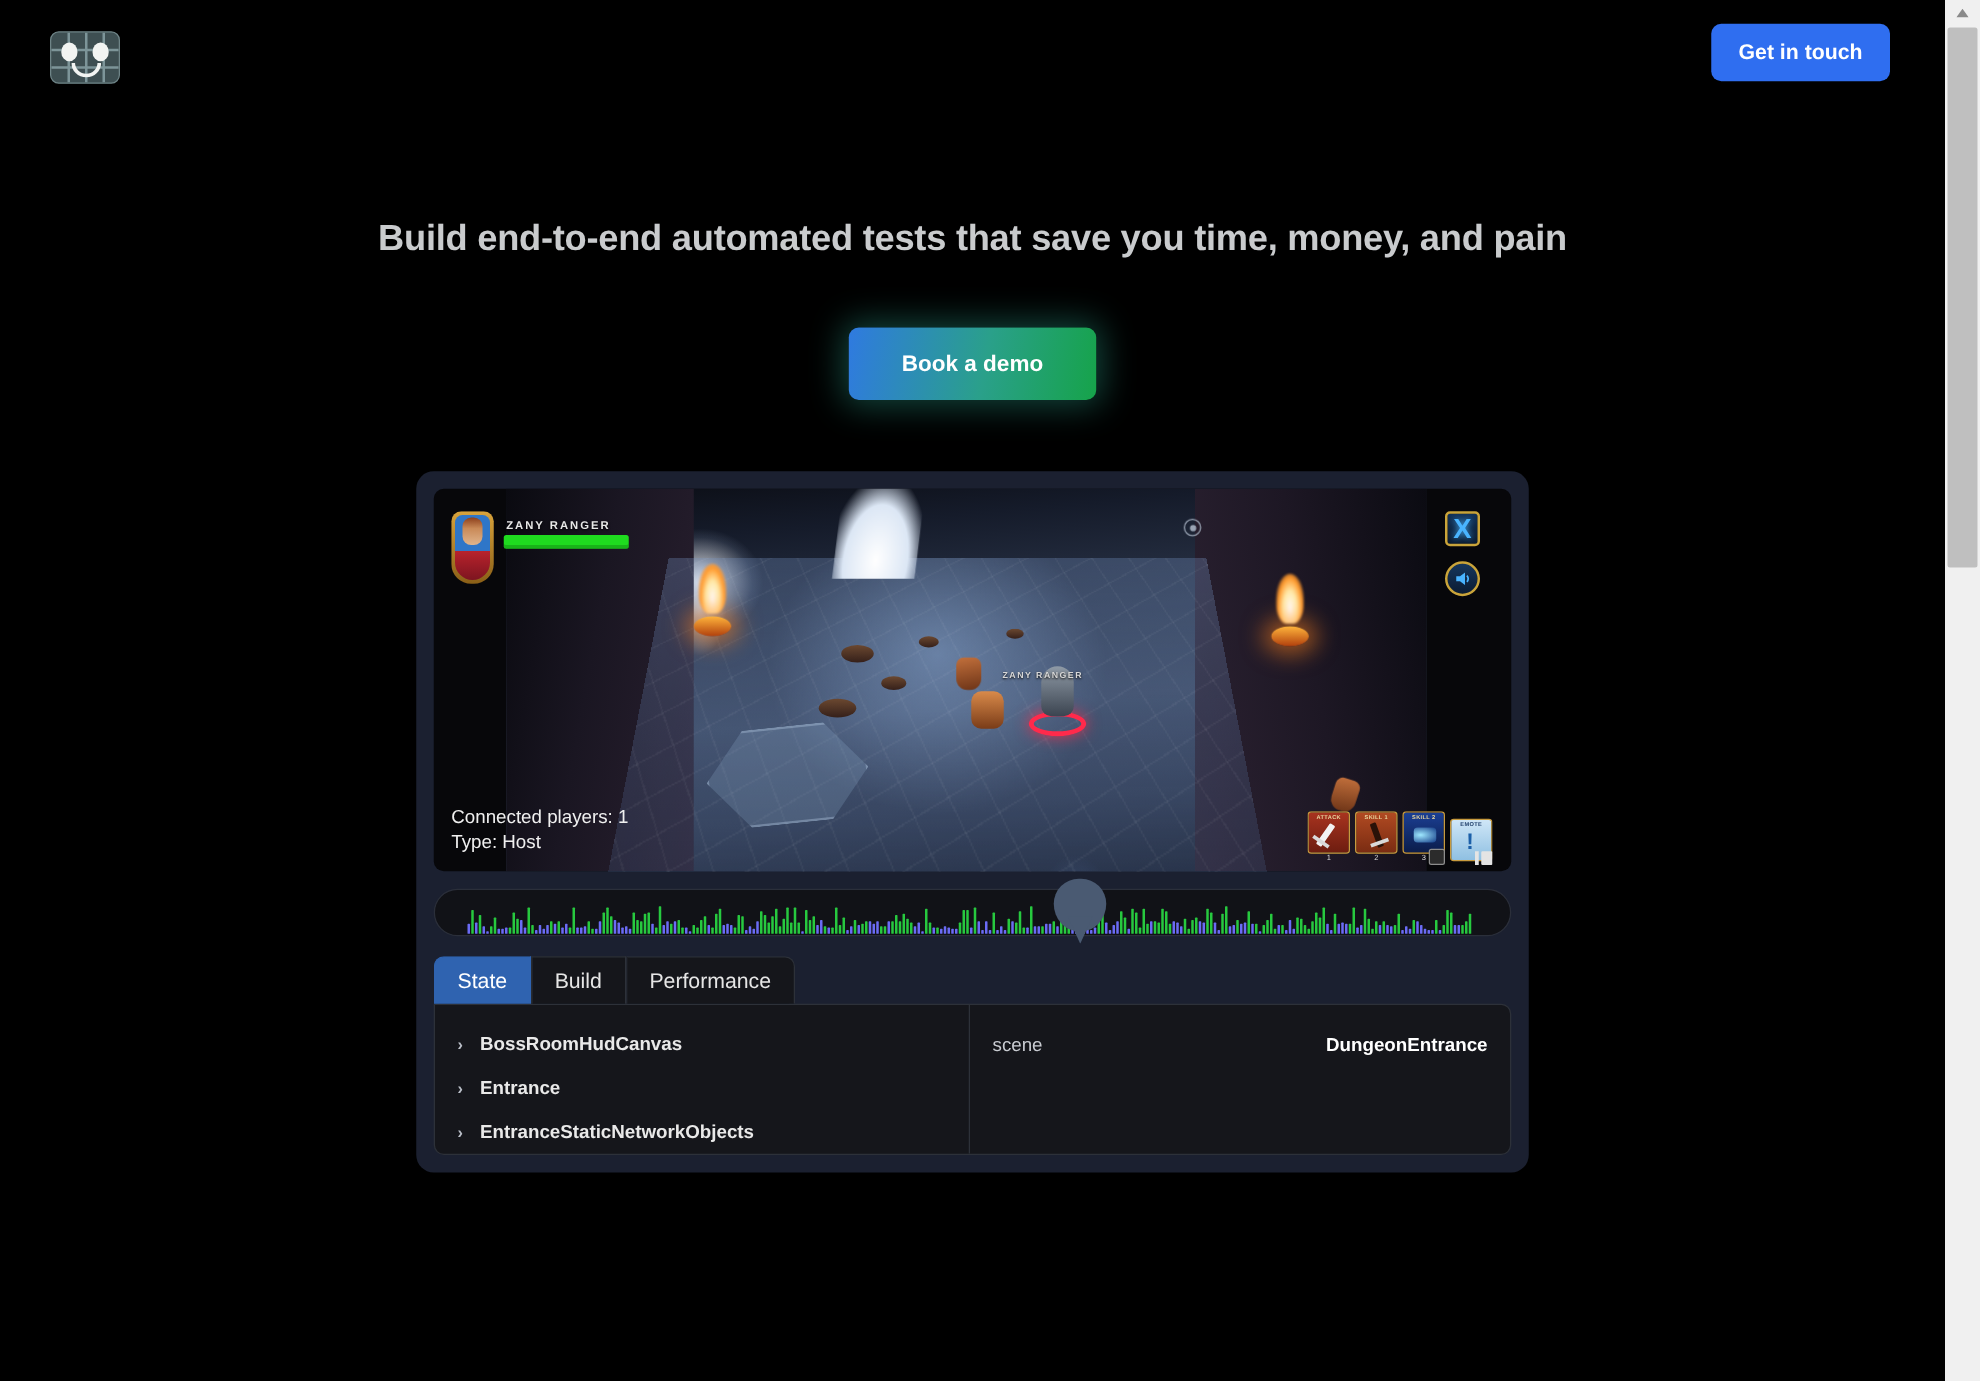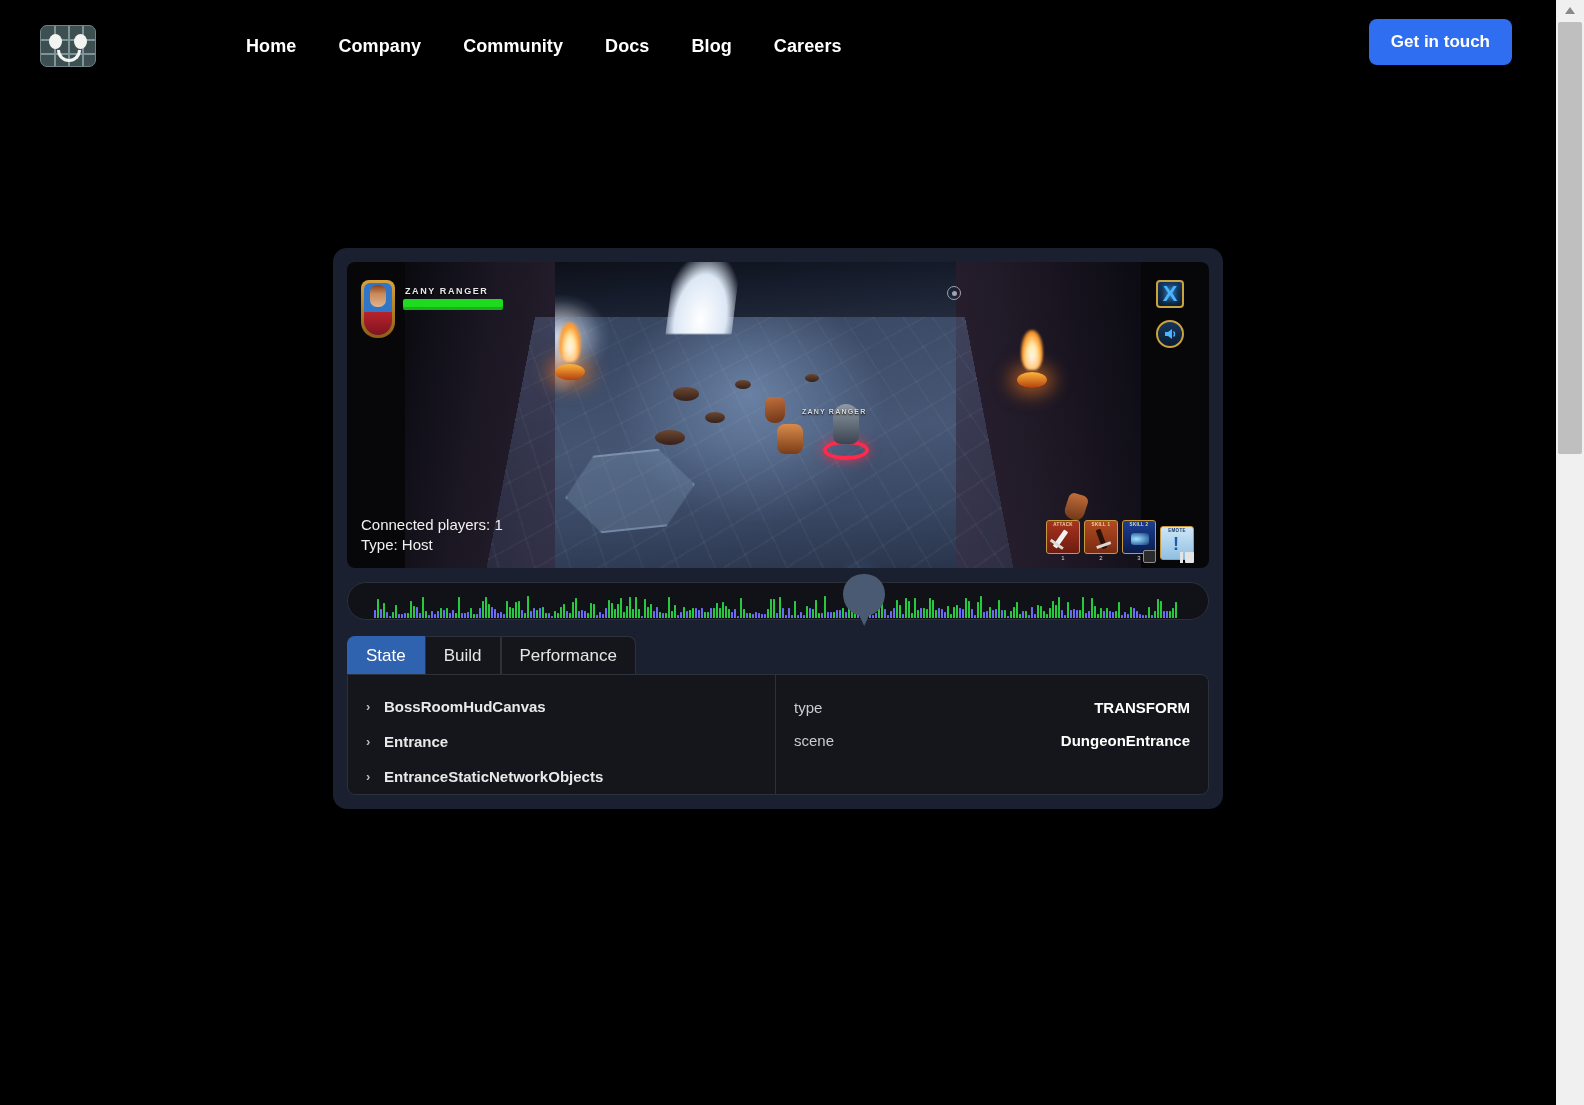--- a/index.html
+++ b/index.html
@@ -224,34 +224,28 @@
             <i class="v" style="left:41px"></i>
           <i class="h" style="top:13px"></i>
             <i class="h" style="top:27px"></i>
         </div>
         <div class="eye l"></div>
           <div class="eye r"></div>
           <div class="smile"></div>
       </div>
     </div>
 
-    <div class="nav-links">
-      <a href="#">Home</a>
-      <a href="#">Company</a>
-      <a href="#">Community</a>
-      <a href="#">Docs</a>
-      <a href="#">Blog</a>
-      <a href="#">Careers</a>
-    </div>
 
     <button class="nav-cta">Get in touch</button>
   </div>
 
   <div class="hero">
+    <p class="sub">Build end-to-end automated tests that save you time, money, and pain</p>
     <div class="hero-actions">
+      <button class="btn-demo">Book a demo</button>
     </div>
   </div>
 
   <div class="app-shell">
 
     <div class="viewport">
       <div class="game-img">
         <div class="wall-l"></div>
         <div class="wall-r"></div>
         <div class="floor"></div>
@@ -636,24 +630,20 @@
           <span class="chev">›</span>
           <span>Entrance</span>
         </div>
         <div class="tree-item">
           <span class="chev">›</span>
           <span>EntranceStaticNetworkObjects</span>
         </div>
       </div>
       <div class="detail">
         <div class="kv">
-          <span class="k">type</span>
-          <span class="v">TRANSFORM</span>
-        </div>
-        <div class="kv">
           <span class="k">scene</span>
           <span class="v">DungeonEntrance</span>
         </div>
       </div>
     </div>
   </div>
 </div>
 
 <div class="scrollbar">
   <div class="sb-arrow">

